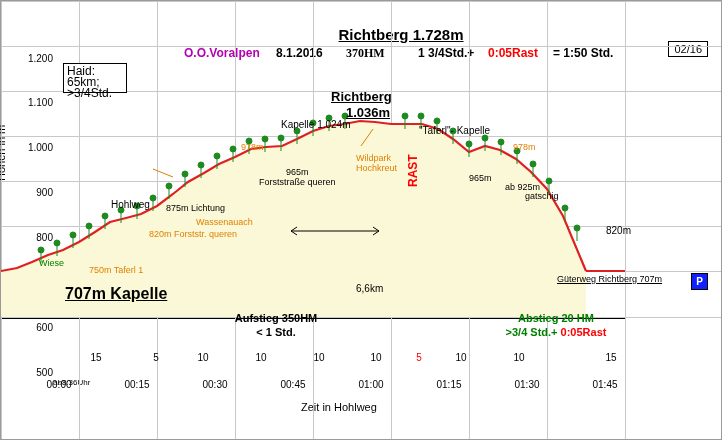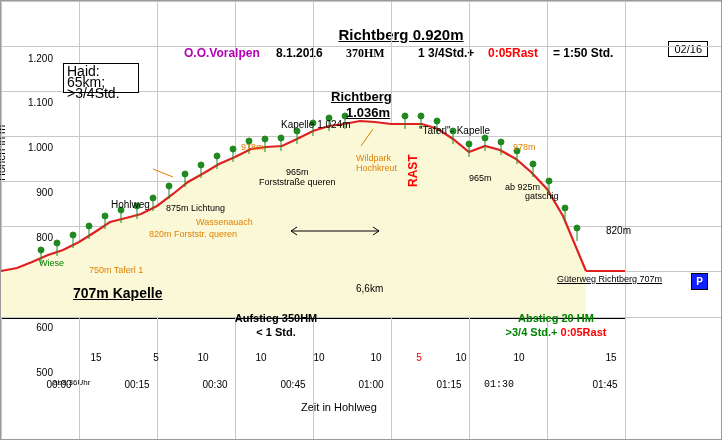--- a/index.html
+++ b/index.html
@@ -77,23 +77,23 @@
   }
 
   
   .ann{position:absolute;font-size:9px;color:#000;white-space:nowrap;}
   .ann-orange{color:#e08000;}
   .ann-green{color:#008000;}
   .ann-bold{font-weight:bold;}
   .ann-ul{text-decoration:underline;}
 
   #haid-box{
-    left:62px;top:62px;width:76px;height:30px;
+    left:62px;top:62px;width:64px;height:30px;
     border:1px solid #000;background:#fff;
-    font-size:14px;color:#000;padding:2px 3px;box-sizing:border-box;
+    font-size:12px;color:#000;padding:2px 3px;box-sizing:border-box;
     line-height:11px;
   }
 
   .pbox{
     position:absolute;width:15px;height:15px;
     background:#1020ff;color:#fff;font-size:10px;font-weight:bold;
     text-align:center;line-height:15px;border:1px solid #000;
   }
 
   #seg-up{
@@ -121,21 +121,21 @@
 
   
   #peak-title{left:330px;top:88px;font-size:13px;font-weight:bold;color:#000;text-decoration:underline;}
   #peak-alt{left:345px;top:104px;font-size:13px;font-weight:bold;color:#000;text-decoration:underline;}
 </style>
 </head>
 <body>
 
 <div id="frame">
 
-  <div class="abs" id="main-title">Richtberg 0.920m</div>
+  <div class="abs" id="main-title">Richtberg 1.728m</div>
 
   <div class="abs" id="subtitle-row">
     <span class="s-region" style="position:absolute;left:123px;">O.Ö.Voralpen</span>
     <span class="s-date" style="position:absolute;left:215px;">8.1.2016</span>
     <span class="s-hm" style="position:absolute;left:285px;font-family:Liberation Serif, serif;">370HM</span>
     <span class="s-dur" style="position:absolute;left:357px;">1 3/4Std.+</span>
     <span class="s-rast" style="position:absolute;left:427px;">0:05Rast</span>
     <span class="s-tot" style="position:absolute;left:492px;">= 1:50 Std.</span>
   </div>
 
@@ -151,21 +151,21 @@
   <div class="ylab" style="top:366px;">500</div>
 
   <div class="abs" id="ylabel-axis">Höhen in m</div>
 
   <div class="xlab" style="left:35px;">00:00</div>
   <div class="xlab" style="left:113px;">00:15</div>
   <div class="xlab" style="left:191px;">00:30</div>
   <div class="xlab" style="left:269px;">00:45</div>
   <div class="xlab" style="left:347px;">01:00</div>
   <div class="xlab" style="left:425px;">01:15</div>
-  <div class="xlab" style="left:475px;font-family:Liberation Mono, monospace;">01:30</div>
+  <div class="xlab" style="left:503px;">01:30</div>
   <div class="xlab" style="left:581px;">01:45</div>
   <div class="abs" id="starttime">ab8:36Uhr</div>
   <div class="abs" id="xlabel-axis">Zeit in Hohlweg</div>
 
   <div class="pbox" style="left:17px;top:272px;">P</div>
   <div class="pbox" style="left:690px;top:272px;">P</div>
 
   <div id="plot">
 
     <div class="gridline" style="top:0px;"></div>
@@ -277,21 +277,21 @@
     </svg>
 
     <div class="ann" style="left:5px;top:5px;"></div>
   </div>
 
   <div class="abs" id="haid-box">
     <div>Haid:</div>
     <div>65km; &gt;3/4Std.</div>
   </div>
 
-  <div class="ann ann-bold ann-ul" style="left:64px;top:284px;font-size:14px;margin-left:8px;">707m Kapelle</div>
+  <div class="ann ann-bold ann-ul" style="left:64px;top:284px;font-size:16px;">707m Kapelle</div>
   <div class="ann ann-green" style="left:38px;top:257px;">Wiese</div>
   <div class="ann ann-orange" style="left:88px;top:264px;">750m Taferl 1</div>
   <div class="ann" style="left:110px;top:198px;font-size:10px;">Hohlweg</div>
   <div class="ann ann-orange" style="left:148px;top:228px;">820m Forststr. queren</div>
   <div class="ann" style="left:165px;top:202px;">875m Lichtung</div>
   <div class="ann ann-orange" style="left:195px;top:216px;">Wassenauach</div>
   <div class="ann ann-orange" style="left:240px;top:141px;">978m</div>
   <div class="ann" style="left:285px;top:166px;">965m</div>
   <div class="ann" style="left:258px;top:176px;">Forststraße queren</div>
   <div class="ann" style="left:280px;top:118px;font-size:10px;">Kapelle 1.024m</div>

